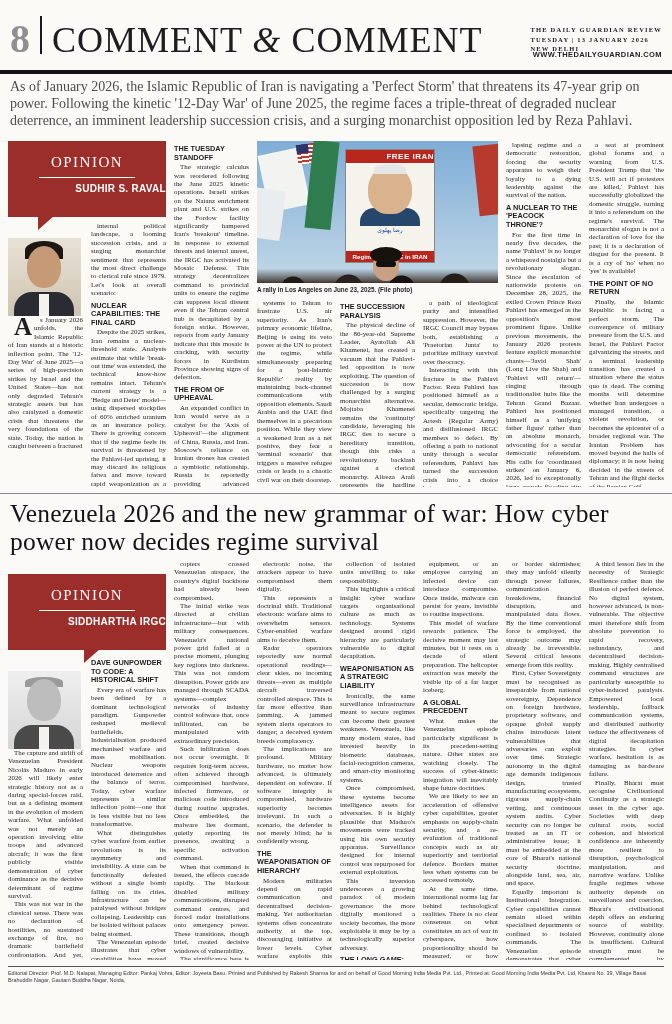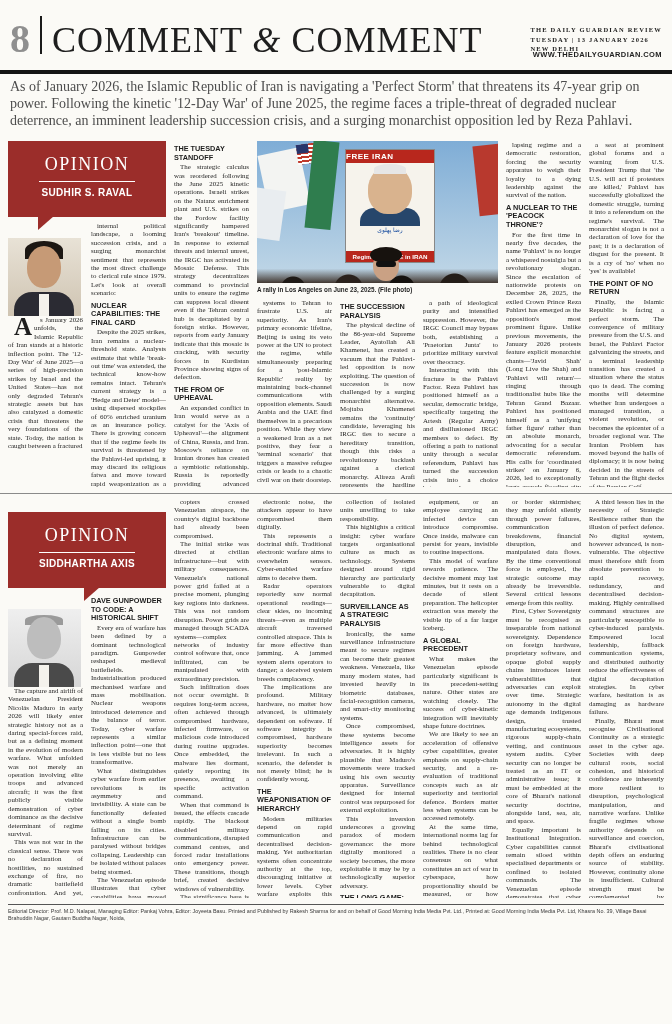--- a/index.html
+++ b/index.html
@@ -29,23 +29,23 @@
   .pair-cols{display:flex;gap:8px;margin-top:5px;}
   .pcol{width:75px;overflow:hidden;text-align:justify;}
   .photo-group{width:241px;flex:none;}
   .colpara{font-size:6.9px;line-height:8.4px;margin:0;text-indent:6px;}
   .colhead{font-family:"Liberation Sans",sans-serif;font-weight:bold;font-size:7.3px;
            line-height:8.6px;margin:4px 0 1px 0;text-align:left;}
   .dropcap::first-letter{float:left;font-size:25px;line-height:20px;padding:1px 2px 0 0;font-weight:bold;}
   
   .opinion-box{background:#9b2d2a;color:#fff;height:76px;position:relative;text-align:center;
                padding-top:13px;box-sizing:border-box;}
-  .opinion-box .op{font-size:18px;letter-spacing:1.5px;}
+  .opinion-box .op{font-size:15px;letter-spacing:1.5px;}
   .op-rule{width:96px;border-top:1.5px solid #fff;margin:6px auto 5px auto;}
-  .op-auth{font-family:"Liberation Sans",sans-serif;font-weight:bold;font-size:10px;letter-spacing:0.3px;}
+  .op-auth{font-family:"Liberation Sans",sans-serif;font-weight:bold;font-size:10px;letter-spacing:0.3px;text-align:right;}
   .op-tail{position:absolute;bottom:-13px;width:0;height:0;border-top:14px solid #9b2d2a;
            border-right:16px solid transparent;}
   .tail-iran{left:30px;} .tail-ven{left:76px;}
   
   .auth-photo{width:73px;height:78px;position:relative;overflow:hidden;margin-top:16px;}
   .ap-iran{background:linear-gradient(#e8e2d6,#cfc4b2);}
   .ap-ven{background:linear-gradient(#efefef,#d6d6d6);}
   .ap-head{position:absolute;left:19px;top:8px;width:34px;height:42px;border-radius:50% 50% 46% 46%;}
   .ap-iran .ap-head{background:#c69a76;}
   .ap-ven .ap-head{background:#bdbdbd;}
@@ -62,21 +62,21 @@
   .flag-white1{left:6px;top:10px;width:42px;height:58px;background:#f3f4f2;transform:rotate(-12deg);}
   .flag-white2{left:-8px;top:48px;width:34px;height:50px;background:#e9edf0;transform:rotate(8deg);}
   .flag-green{left:52px;top:0px;width:26px;height:88px;background:#2f7d4e;transform:rotate(6deg);}
   .flag-red{right:-4px;top:4px;width:26px;height:70px;background:#b8392e;transform:rotate(-6deg);}
   .flag-us{left:40px;top:2px;width:30px;height:20px;transform:rotate(-8deg);
      background:repeating-linear-gradient(#c0392b 0 2px,#fff 2px 4px);}
   .flag-us::after{content:"";position:absolute;left:0;top:0;width:12px;height:9px;background:#27356b;}
   .poster{position:absolute;left:88px;top:8px;width:88px;height:112px;background:#f6f3ec;
           border:1px solid #888;}
   .poster-band{background:#b8271d;color:#fff;font-family:"Liberation Sans",sans-serif;font-weight:bold;
-          font-size:8px;text-align:left;line-height:13px;height:13px;letter-spacing:0.5px;}
+          font-size:8px;text-align:right;line-height:13px;height:13px;letter-spacing:0.5px;}
   .poster-face{margin:3px auto 0 auto;width:44px;height:48px;border-radius:48% 48% 44% 44%;
           background:#d9b38e;position:relative;}
   .poster-face::before{content:"";position:absolute;left:6px;top:-2px;width:32px;height:10px;
           border-radius:50% 50% 0 0;background:#e6e6e6;}
   .poster-suit{margin:-6px auto 0 auto;width:60px;height:18px;border-radius:14px 14px 0 0;background:#27466b;}
   .poster-script{color:#1b4fa0;font-size:6px;text-align:center;line-height:8px;}
   .poster-strip{position:absolute;bottom:0;left:0;right:0;background:#b8271d;color:#fff;
           font-family:"Liberation Sans",sans-serif;font-weight:bold;font-size:6.2px;text-align:center;
           line-height:11px;height:11px;}
   .crowd{position:absolute;bottom:-6px;left:0;right:0;height:34px;
@@ -199,27 +199,28 @@
         <p class="colpara">For the first time in nearly five decades, the name 'Pahlavi' is no longer a whispered nostalgia but a revolutionary slogan. Since the escalation of nationwide protests on December 28, 2025, the exiled Crown Prince Reza Pahlavi has emerged as the opposition's most prominent figure. Unlike previous movements, the January 2026 protests feature explicit monarchist chants—'Javid Shah' (Long Live the Shah) and 'Pahlavi will return'—ringing through traditionalist hubs like the Tehran Grand Bazaar. Pahlavi has positioned himself as a 'unifying father figure' rather than an absolute monarch, advocating for a secular democratic referendum. His calls for 'coordinated strikes' on January 6, 2026, led to exceptionally large crowds flooding city centers, forcing the IRGC to rethink its containment strategy. With</p>
       </div>
     <div class="ncol">
         <p class="colpara">a seat at prominent global forums and a warning from U.S. President Trump that 'the U.S. will act if protesters are killed,' Pahlavi has successfully globalized the domestic struggle, turning it into a referendum on the regime's survival. The monarchist slogan is not a declaration of love for the past; it is a declaration of disgust for the present. It is a cry of 'no' when no 'yes' is available!</p>
         <p class="colhead">THE POINT OF NO RETURN</p>
         <p class="colpara">Finally, the Islamic Republic is facing a perfect storm. The convergence of military pressure from the U.S. and Israel, the Pahlavi Factor galvanizing the streets, and a terminal leadership transition has created a situation where the status quo is dead. The coming months will determine whether Iran undergoes a managed transition, a violent revolution, or becomes the epicenter of a broader regional war. The Iranian Problem has moved beyond the halls of diplomacy; it is now being decided in the streets of Tehran and the flight decks of the Persian Gulf.</p>
       </div>
   </div>
 
   <hr class="article-divider">
+  <div class="ven-headline">Venezuela 2026 and the new grammar of war: How cyber power now decides regime survival</div>
 
   <div class="cols ven-cols">
     <div class="left-pair">
       <div class="opinion-box ven-box-offset">
         <div class="op">OPINION</div>
         <div class="op-rule"></div>
-        <div class="op-auth">SIDDHARTHA AXIS</div>
+        <div class="op-auth">SIDDHARTHA IRGC</div>
         <div class="op-tail tail-ven"></div>
       </div>
       <div class="pair-cols">
         <div class="pcol">
           <div class="auth-photo ap-ven">
             <div class="ap-hair"></div>
             <div class="ap-head"></div>
             <div class="ap-body"></div>
             <div class="ap-shirt"></div>
           </div>
@@ -247,21 +248,21 @@
         <p class="colpara">electronic noise, the attackers appear to have compromised them digitally.</p>
         <p class="colpara">This represents a doctrinal shift. Traditional electronic warfare aims to overwhelm sensors. Cyber-enabled warfare aims to deceive them.</p>
         <p class="colpara">Radar operators reportedly saw normal operational readings—clear skies, no incoming threats—even as multiple aircraft traversed controlled airspace. This is far more effective than jamming. A jammed system alerts operators to danger; a deceived system breeds complacency.</p>
         <p class="colpara">The implications are profound. Military hardware, no matter how advanced, is ultimately dependent on software. If software integrity is compromised, hardware superiority becomes irrelevant. In such a scenario, the defender is not merely blind; he is confidently wrong.</p>
         <p class="colhead">THE WEAPONISATION OF HIERARCHY</p>
         <p class="colpara">Modern militaries depend on rapid communication and decentralised decision-making. Yet authoritarian systems often concentrate authority at the top, discouraging initiative at lower levels. Cyber warfare exploits this structural weakness.</p>
       </div>
     <div class="ncol">
         <p class="colpara">collection of isolated units unwilling to take responsibility.</p>
         <p class="colpara">This highlights a critical insight: cyber warfare targets organisational culture as much as technology. Systems designed around rigid hierarchy are particularly vulnerable to digital decapitation.</p>
-        <p class="colhead">SURVEILLANCE AS A STRATEGIC PARALYSIS</p>
+        <p class="colhead">WEAPONISATION AS A STRATEGIC LIABILITY</p>
         <p class="colpara">Ironically, the same surveillance infrastructure meant to secure regimes can become their greatest weakness. Venezuela, like many modern states, had invested heavily in biometric databases, facial-recognition cameras, and smart-city monitoring systems.</p>
         <p class="colpara">Once compromised, these systems become intelligence assets for adversaries. It is highly plausible that Maduro's movements were tracked using his own security apparatus. Surveillance designed for internal control was repurposed for external exploitation.</p>
         <p class="colpara">This inversion underscores a growing paradox of modern governance: the more digitally monitored a society becomes, the more exploitable it may be by a technologically superior adversary.</p>
         <p class="colhead">THE LONG GAME: SUPPLY CHAINS AND SLEEPER CODE</p>
       </div>
     <div class="ncol">
         <p class="colpara">equipment, or an employee carrying an infected device can introduce compromise. Once inside, malware can persist for years, invisible to routine inspections.</p>
         <p class="colpara">This model of warfare rewards patience. The decisive moment may last minutes, but it rests on a decade of silent preparation. The helicopter extraction was merely the visible tip of a far larger iceberg.</p>
         <p class="colhead">A GLOBAL PRECEDENT</p>
         <p class="colpara">What makes the Venezuelan episode particularly significant is its precedent-setting nature. Other states are watching closely. The success of cyber-kinetic integration will inevitably shape future doctrines.</p>

